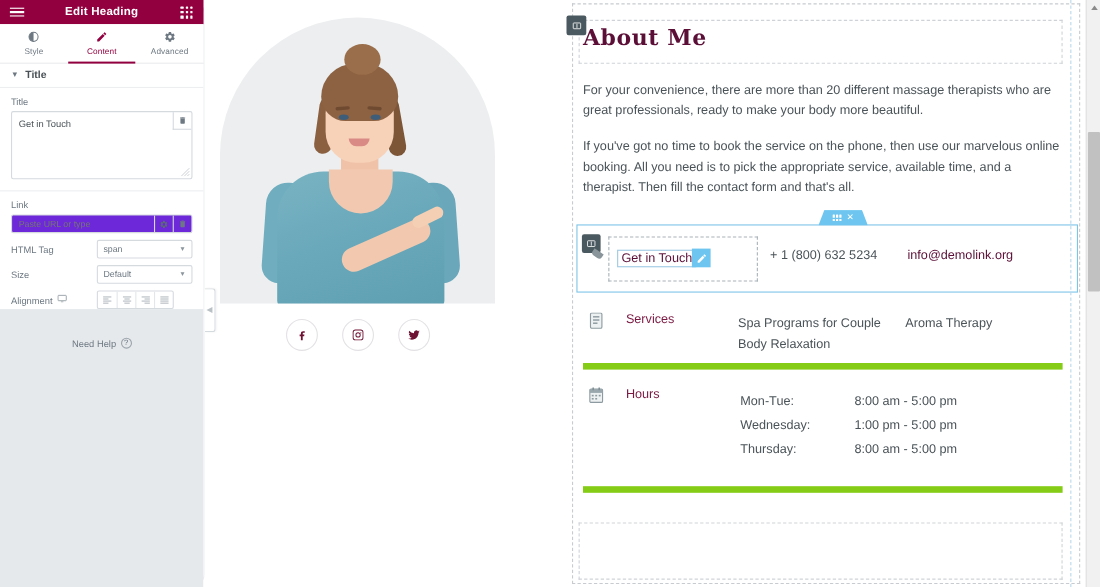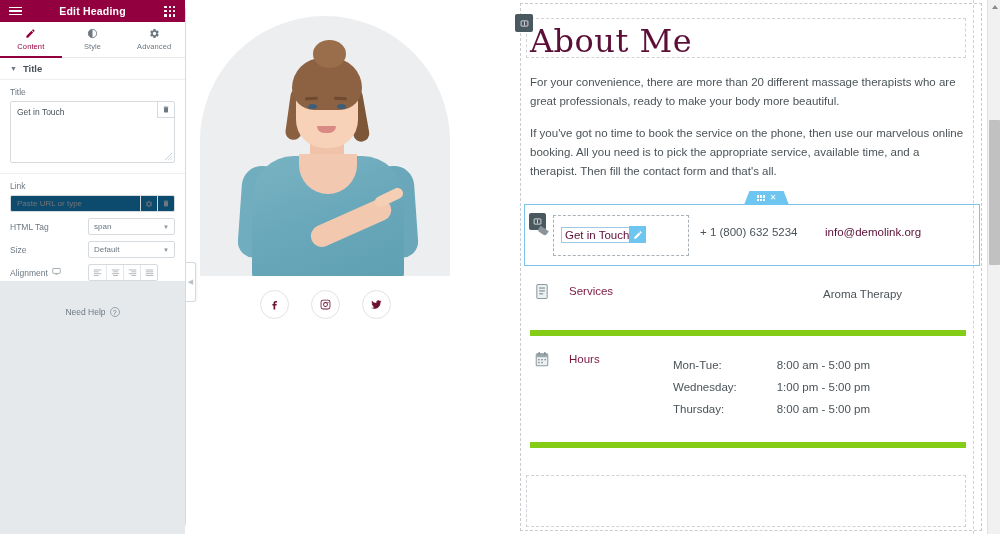--- a/index.html
+++ b/index.html
@@ -52,21 +52,21 @@
   .ctl-label { font-size:8.5px; color:#6d7882; margin-bottom:4px; display:block; }
   .ta-wrap { position:relative; border:1px solid #d5dadf; border-radius:2px; height:62px; background:#fff; }
   .ta-wrap .ta-text { font-size:8.5px; color:#495157; padding:5px 22px 0 6px; }
   .ta-btn {
     position:absolute; top:0; right:0; width:17px; height:16px; border-left:1px solid #d5dadf;
     border-bottom:1px solid #d5dadf; display:flex; align-items:center; justify-content:center; cursor:pointer;
   }
   .resize-grip { position:absolute; right:1px; bottom:1px; width:9px; height:9px; opacity:.45;}
   .divider { height:1px; background:#eceef0; margin:10px 0 0 0; }
 
-  .inp-row { display:flex; align-items:stretch; border:1px solid #d5dadf; border-radius:2px; height:17px; background:#0c4a6e; }
+  .inp-row { display:flex; align-items:stretch; border:1px solid #d5dadf; border-radius:2px; height:17px; background:#6d28d9; }
   .inp-row input { flex:1; border:0; outline:0; font-size:8px; color:#a4afb7; padding:0 6px; background:transparent; font-family:inherit;}
   .inp-btn { width:17px; border-left:1px solid #d5dadf; display:flex; align-items:center; justify-content:center; cursor:pointer; }
 
   .frow { display:flex; align-items:center; padding:6px 10px 0 10px; }
   .frow .flabel { font-size:8.5px; color:#6d7882; width:78px; display:flex; align-items:center; gap:4px;}
   .sel {
     flex:1; height:17px; border:1px solid #d5dadf; border-radius:2px; background:#fff;
     display:flex; align-items:center; justify-content:space-between; padding:0 5px;
     font-size:8px; color:#6d7882; cursor:pointer;
   }
@@ -144,21 +144,21 @@
   .wtag {
     position:absolute; width:18px; height:18px; background:#5b6b73; border-radius:2px;
     display:flex; align-items:center; justify-content:center; z-index:14;
   }
   .wtag svg { fill:#fff; }
   .wtag.dark { background:#4a585f; }
 
   #about-title {
     position:absolute; left:9px; top:18px;
     font-family:"DejaVu Serif", serif;
-    font-size:32px; color:#5b0f37; letter-spacing:.5px; font-weight:normal;
+    font-size:20px; color:#5b0f37; letter-spacing:.5px; font-weight:bold;
   }
   #about-dashed { position:absolute; left:5px; top:14px; width:440px; height:40px; border:1px dashed #cfd3d7; border-left-style:dashed;}
 
   .para { position:absolute; left:9px; width:436px; font-size:11.5px; line-height:19px; color:#4a5358; }
   #para1 { top:69px; }
   #para2 { top:120px; }
 
   
   #contact-section {
     position:absolute; left:3px; top:200px; width:456px; height:62px;
@@ -249,36 +249,36 @@
           <b></b>
           <b></b>
           <b></b>
           <b></b>
           <b></b>
         </div>
     </div>
   </div>
 
   <div id="panel-tabs">
-    <div class="ptab active">
-      <span>
-        <svg width="11" height="11" viewBox="0 0 24 24">
-            <path fill="#93003f" d="M3 17.25V21h3.75L17.81 9.94l-3.75-3.75L3 17.25zM20.71 7.04a1 1 0 000-1.41l-2.34-2.34a1 1 0 00-1.41 0l-1.83 1.83 3.75 3.75 1.83-1.83z"></path>
-          </svg>
-      </span>
-      <span class="tlabel">Content</span>
-    </div>
     <div class="ptab">
       <span>
         <svg width="11" height="11" viewBox="0 0 24 24">
             <circle cx="12" cy="12" r="9" fill="none" stroke="#6d7882" stroke-width="2"></circle>
             <path fill="#6d7882" d="M12 3a9 9 0 000 18z"></path>
           </svg>
       </span>
       <span class="tlabel">Style</span>
+    </div>
+    <div class="ptab active">
+      <span>
+        <svg width="11" height="11" viewBox="0 0 24 24">
+            <path fill="#93003f" d="M3 17.25V21h3.75L17.81 9.94l-3.75-3.75L3 17.25zM20.71 7.04a1 1 0 000-1.41l-2.34-2.34a1 1 0 00-1.41 0l-1.83 1.83 3.75 3.75 1.83-1.83z"></path>
+          </svg>
+      </span>
+      <span class="tlabel">Content</span>
     </div>
     <div class="ptab">
       <span>
         <svg width="11" height="11" viewBox="0 0 24 24">
             <path fill="#6d7882" d="M19.14 12.94a7.07 7.07 0 000-1.88l2.03-1.58a.5.5 0 00.12-.64l-1.92-3.32a.5.5 0 00-.6-.22l-2.39.96a7.03 7.03 0 00-1.62-.94l-.36-2.54a.5.5 0 00-.5-.42h-3.84a.5.5 0 00-.5.42l-.36 2.54c-.58.24-1.12.56-1.62.94l-2.39-.96a.5.5 0 00-.6.22L2.67 8.84a.5.5 0 00.12.64l2.03 1.58a7.07 7.07 0 000 1.88l-2.03 1.58a.5.5 0 00-.12.64l1.92 3.32c.13.22.39.3.6.22l2.39-.96c.5.38 1.04.7 1.62.94l.36 2.54c.04.24.25.42.5.42h3.84c.25 0 .46-.18.5-.42l.36-2.54c.58-.24 1.12-.56 1.62-.94l2.39.96c.21.08.47 0 .6-.22l1.92-3.32a.5.5 0 00-.12-.64l-2.03-1.58zM12 15.6A3.6 3.6 0 1112 8.4a3.6 3.6 0 010 7.2z"></path>
           </svg>
       </span>
       <span class="tlabel">Advanced</span>
     </div>
   </div>
@@ -502,20 +502,24 @@
         <svg width="14" height="15" viewBox="0 0 24 26">
             <rect x="3" y="1" width="18" height="24" rx="2" fill="#eef1f2" stroke="#8d9ba1" stroke-width="1.8"></rect>
             <g fill="#7f8e95">
               <rect x="7" y="6" width="10" height="2"></rect>
               <rect x="7" y="11" width="10" height="2"></rect>
               <rect x="7" y="16" width="7" height="2"></rect>
             </g>
           </svg>
       </span>
       <span class="row-title">Services</span>
+      <div class="row-col-a">
+        <div>Spa Programs for Couple</div>
+        <div>Body Relaxation</div>
+      </div>
       <div class="row-col-b">
         <div>Aroma Therapy</div>
       </div>
     </div>
 
     <div class="inforow" id="row-hours">
       <span class="row-icon">
         <svg width="14" height="15" viewBox="0 0 24 26">
             <rect x="2" y="3" width="20" height="21" rx="2" fill="#eef1f2" stroke="#8d9ba1" stroke-width="1.8"></rect>
             <rect x="2" y="3" width="20" height="6" fill="#9aa8ad"></rect>

